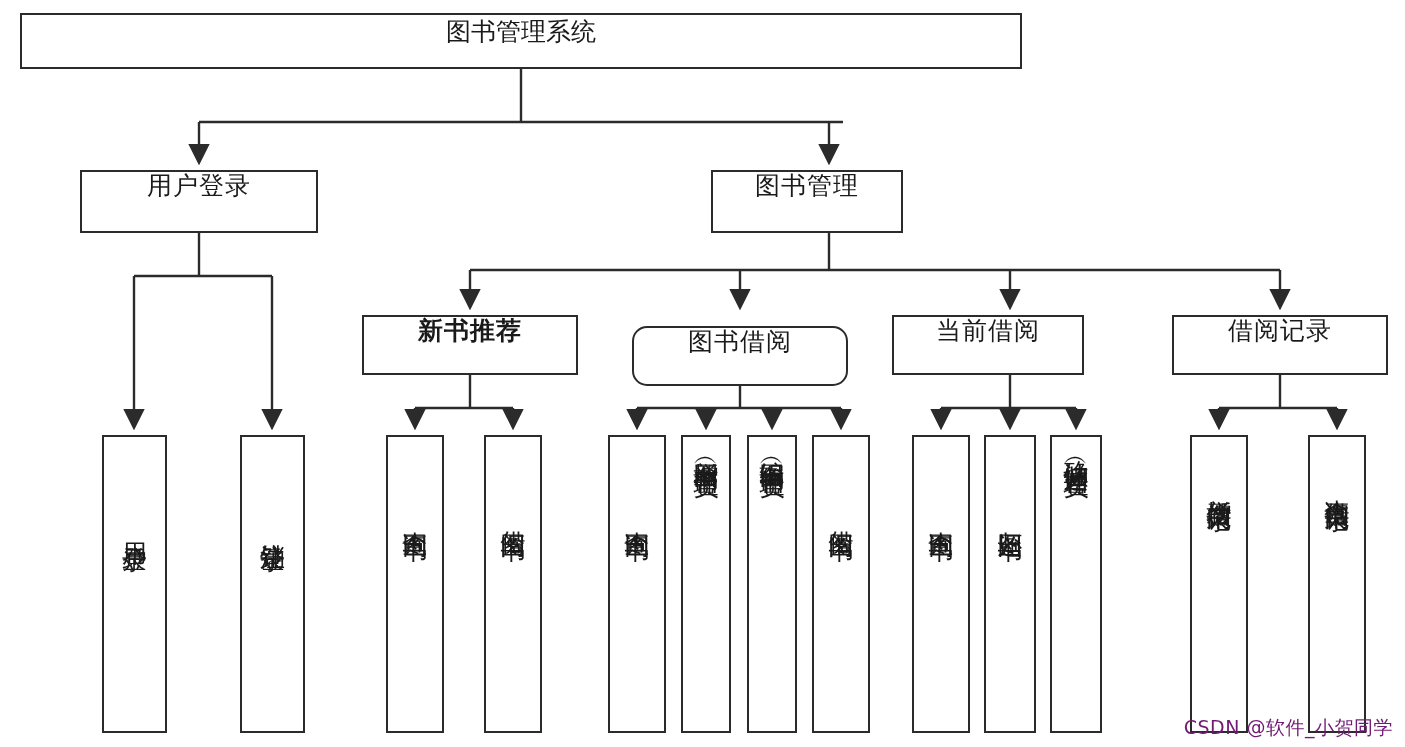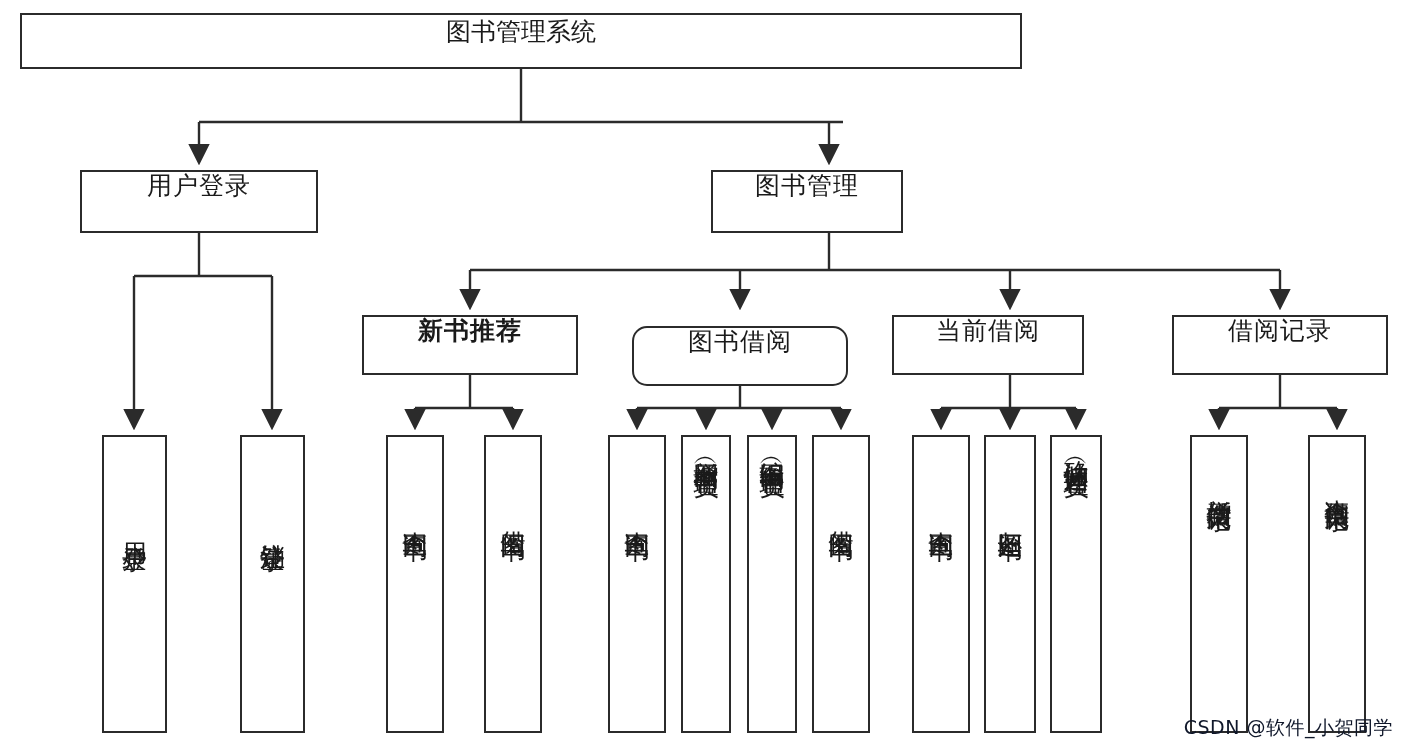--- a/index.html
+++ b/index.html
@@ -56,21 +56,21 @@
     line-height: 1.08;
     letter-spacing: 2px;
     color: #1a1a1a;
     white-space: nowrap;
   }
   .watermark {
     position: absolute;
     right: 12px;
     bottom: 6px;
     font-size: 19px;
-    color: #0f172a;
+    color: #701a75;
     letter-spacing: 0.5px;
     white-space: nowrap;
   }
 </style>
 </head>
 <body>
 
 <div id="canvas">
 
   <svg class="edges" viewBox="0 0 1405 747" xmlns="http://www.w3.org/2000/svg">

